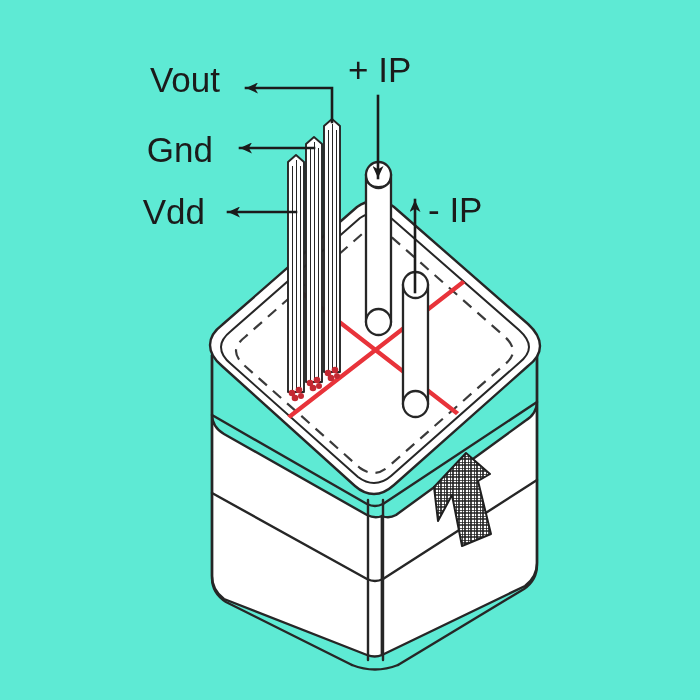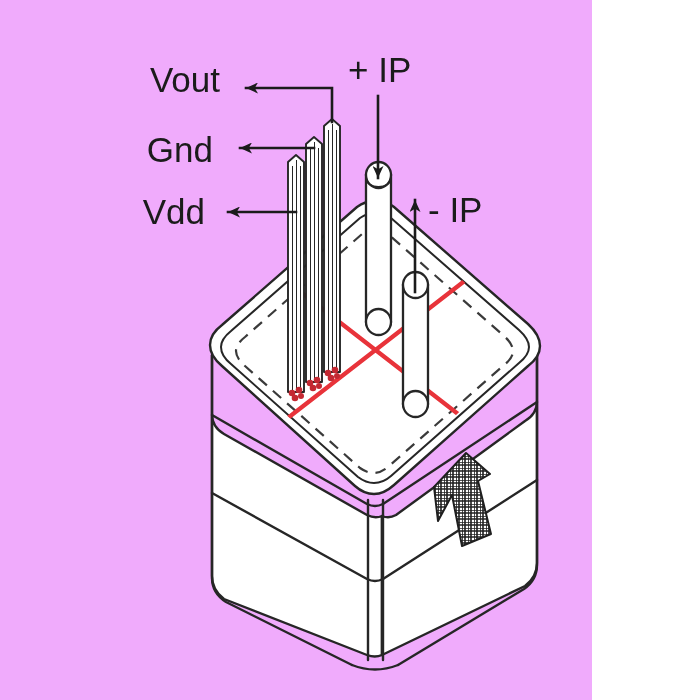--- a/index.html
+++ b/index.html
@@ -8,23 +8,23 @@
     background: #ffffff;
   }
   body {
     width: 700px;
     height: 700px;
     font-family: "Liberation Sans", sans-serif;
     overflow: hidden;
   }
   #diagram-root {
     position: relative;
-    width: 592px;
+    width: 700px;
     height: 700px;
-    background: #f0abfc;
+    background: #5eead4;
   }
   #diagram-svg {
     position: absolute;
     top: 0;
     left: 0;
     width: 700px;
     height: 700px;
     display: block;
   }
   .lbl {

